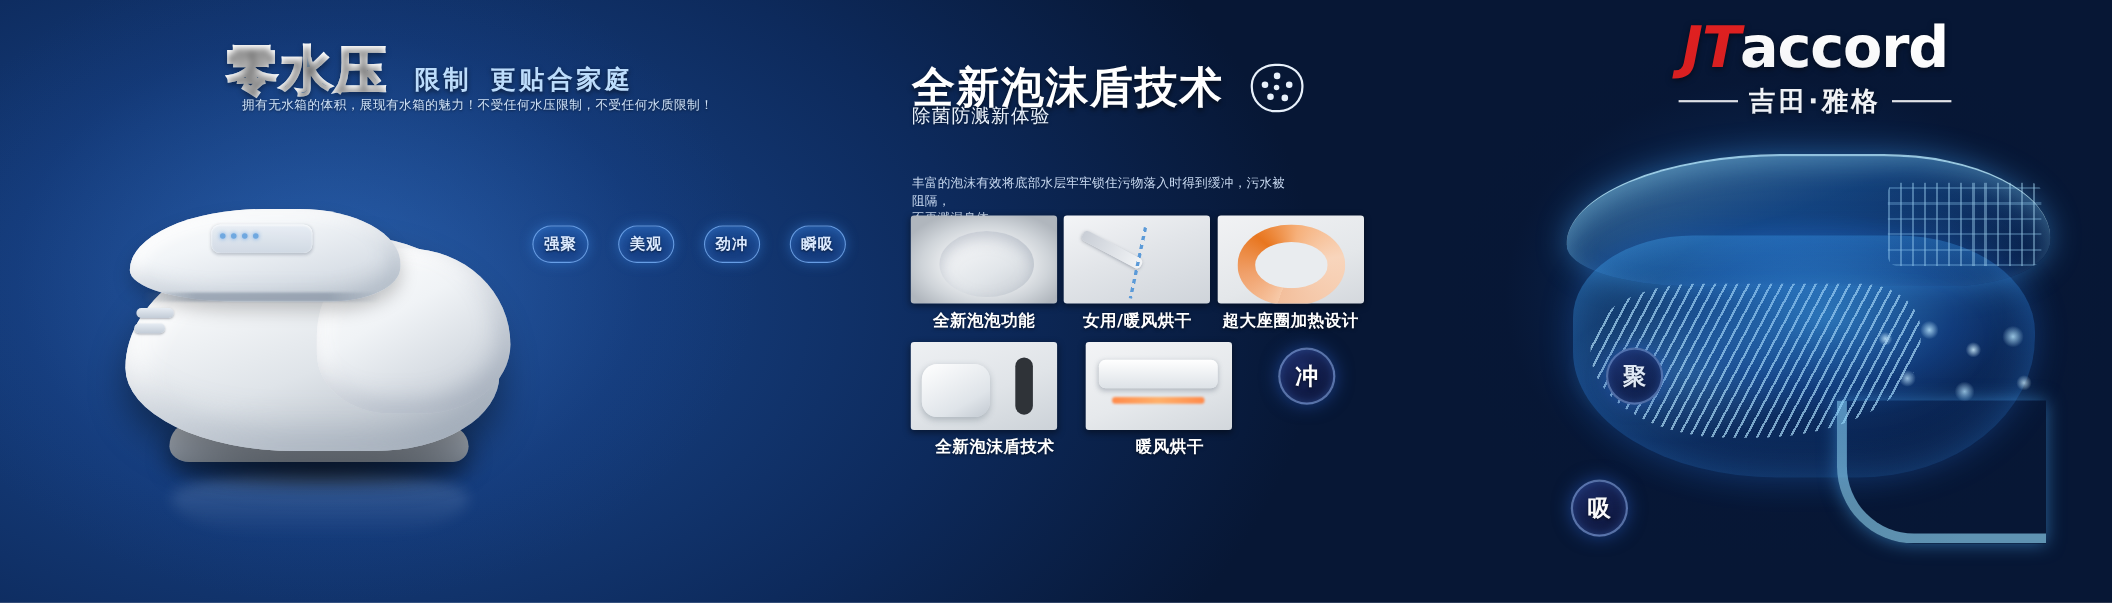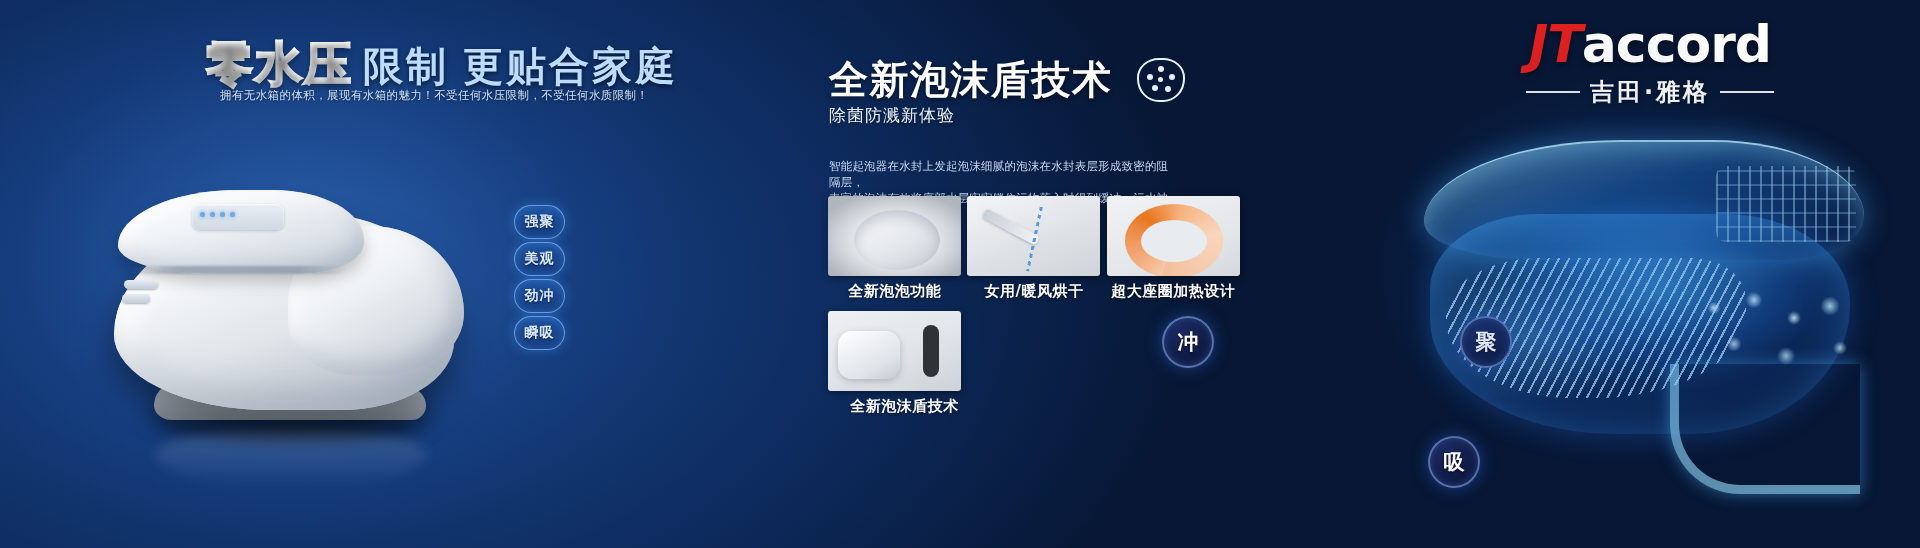--- a/index.html
+++ b/index.html
@@ -28,35 +28,35 @@
     position:absolute; right:0; top:0; width:700px; height:548px;
     background: radial-gradient(ellipse 420px 330px at 400px 270px, rgba(30,110,210,.30) 0%, rgba(8,20,60,.05) 60%, rgba(0,0,0,0) 78%);
     pointer-events:none;
   }
 
   
   .left-panel { position:absolute; left:0; top:0; width:640px; height:548px; }
 
   .headline-row {
     position:absolute; left:206px; top:33px;
-    display:flex; align-items:baseline; gap:10px; white-space:nowrap;justify-content:flex-end;
+    display:flex; align-items:baseline; gap:24px; white-space:nowrap;justify-content:flex-end;
   }
   .headline-main {
     font-size:47px; font-weight:bold; letter-spacing:2px;
     background: linear-gradient(180deg,#ffffff 0%,#dfeeff 28%,#8fc2f2 55%,#3f86d8 78%,#2a63b5 100%);
     -webkit-background-clip:text; background-clip:text; color:transparent;
     -webkit-text-stroke:2px #ffffff;
     paint-order: stroke fill;
     text-shadow: 0 3px 6px rgba(0,0,0,.55);
     font-family:"DejaVu Sans","Liberation Sans",sans-serif;
   }
   .headline-sub {
-    font-size:40px; font-weight:bold; color:#bcdcfb; letter-spacing:3px;
+    font-size:23px; font-weight:bold; color:#bcdcfb; letter-spacing:3px;
     text-shadow:0 2px 5px rgba(0,0,0,.6);
-    font-family:Liberation Sans, sans-serif;
+    font-family:Liberation Mono, monospace;
   }
   .headline-caption {
     position:absolute; left:220px; top:88px;
     font-size:11.5px; color:#cfe2f8; letter-spacing:.4px; white-space:nowrap;
     font-family:"DejaVu Sans","Liberation Sans",sans-serif;
     text-shadow:0 1px 2px rgba(0,0,0,.5);
   }
 
   
   .toilet { position:absolute; left:96px; top:128px; width:390px; height:310px; }
@@ -109,21 +109,21 @@
     filter: blur(5px);
   }
   .t-reflect {
     position:absolute; left:60px; top:300px; width:270px; height:60px;
     background: linear-gradient(180deg, rgba(200,220,245,.22), rgba(200,220,245,0));
     border-radius: 50% 50% 40% 40% / 40% 40% 60% 60%;
     filter: blur(6px);
   }
 
   
-  .pill-col { position:absolute; left:514px; top:205px; display:flex; flex-direction:column; gap:3px; }
+  .pill-col { position:absolute; left:484px; top:205px; display:flex; flex-direction:row; gap:27px; }
   .pill {
     width:51px; height:34px; border-radius:17px;
     background: linear-gradient(180deg, rgba(35,95,180,.55), rgba(18,55,125,.55));
     border:1px solid rgba(130,185,255,.75);
     display:flex; align-items:center; justify-content:center;
     color:#dbeaff; font-size:14px; font-weight:bold; letter-spacing:1px;
     font-family:"DejaVu Sans","Liberation Sans",sans-serif;
     box-shadow: 0 0 12px rgba(60,140,235,.45), inset 0 0 10px rgba(90,165,255,.30);
     text-shadow:0 1px 2px rgba(0,0,0,.6);
   }
@@ -146,21 +146,21 @@
     background:#e8f1fb;
   }
   .bubble-icon i.d1 { left:21px; top:8px; }
   .bubble-icon i.d2 { left:10px; top:16px; }
   .bubble-icon i.d3 { left:32px; top:16px; }
   .bubble-icon i.d4 { left:15px; top:27px; }
   .bubble-icon i.d5 { left:28px; top:28px; }
   .bubble-icon i.d6 { left:21px; top:19px; width:5px; height:5px; }
 
   .mid-subtitle {
-    position:absolute; left:169px; top:104px;
+    position:absolute; left:169px; top:94px;
     font-size:17px; color:#eaf2fc; letter-spacing:1px; font-weight:500;
     font-family:"DejaVu Sans","Liberation Sans",sans-serif;
     text-shadow:0 1px 3px rgba(0,0,0,.5);
   }
   .mid-para {
     position:absolute; left:169px; top:158px; width:340px;
     font-size:11.5px; line-height:16px; color:#cadbf2; letter-spacing:.2px;
     font-family:"DejaVu Sans","Liberation Sans",sans-serif;
   }
   .mid-para p { margin:0; }
@@ -357,21 +357,20 @@
           <i class="d3"></i>
         <i class="d4"></i>
           <i class="d5"></i>
           <i class="d6"></i>
       </span>
     </div>
 
     <div class="mid-subtitle">除菌防溅新体验</div>
 
     <div class="mid-para">
-      <p>智能起泡器在水封上发起泡沫细腻的泡沫在水封表层形成致密的阻隔层，</p>
       <p>丰富的泡沫有效将底部水层牢牢锁住污物落入时得到缓冲，污水被阻隔，</p>
       <p>不再溅湿身体。</p>
     </div>
 
     <div class="feat-grid">
       <div class="feat-row">
         <div class="feat-cell">
           <div class="feat-thumb th-a"></div>
           <div class="feat-label">全新泡泡功能</div>
         </div>
@@ -382,20 +381,24 @@
         <div class="feat-cell">
           <div class="feat-thumb th-c"></div>
           <div class="feat-label">超大座圈加热设计</div>
         </div>
       </div>
       <div class="feat-row">
         <div class="feat-cell">
           <div class="feat-thumb th-e"></div>
           <div class="feat-label">全新泡沫盾技术</div>
         </div>
+        <div class="feat-cell">
+          <div class="feat-thumb th-f"></div>
+          <div class="feat-label">暖风烘干</div>
+        </div>
       </div>
     </div>
   </div>
 
   <div class="right-panel">
 
     <div class="logo-wrap">
       <div class="logo-main">
         <span class="jt">JT</span><span class="accord">accord</span>
       </div>

